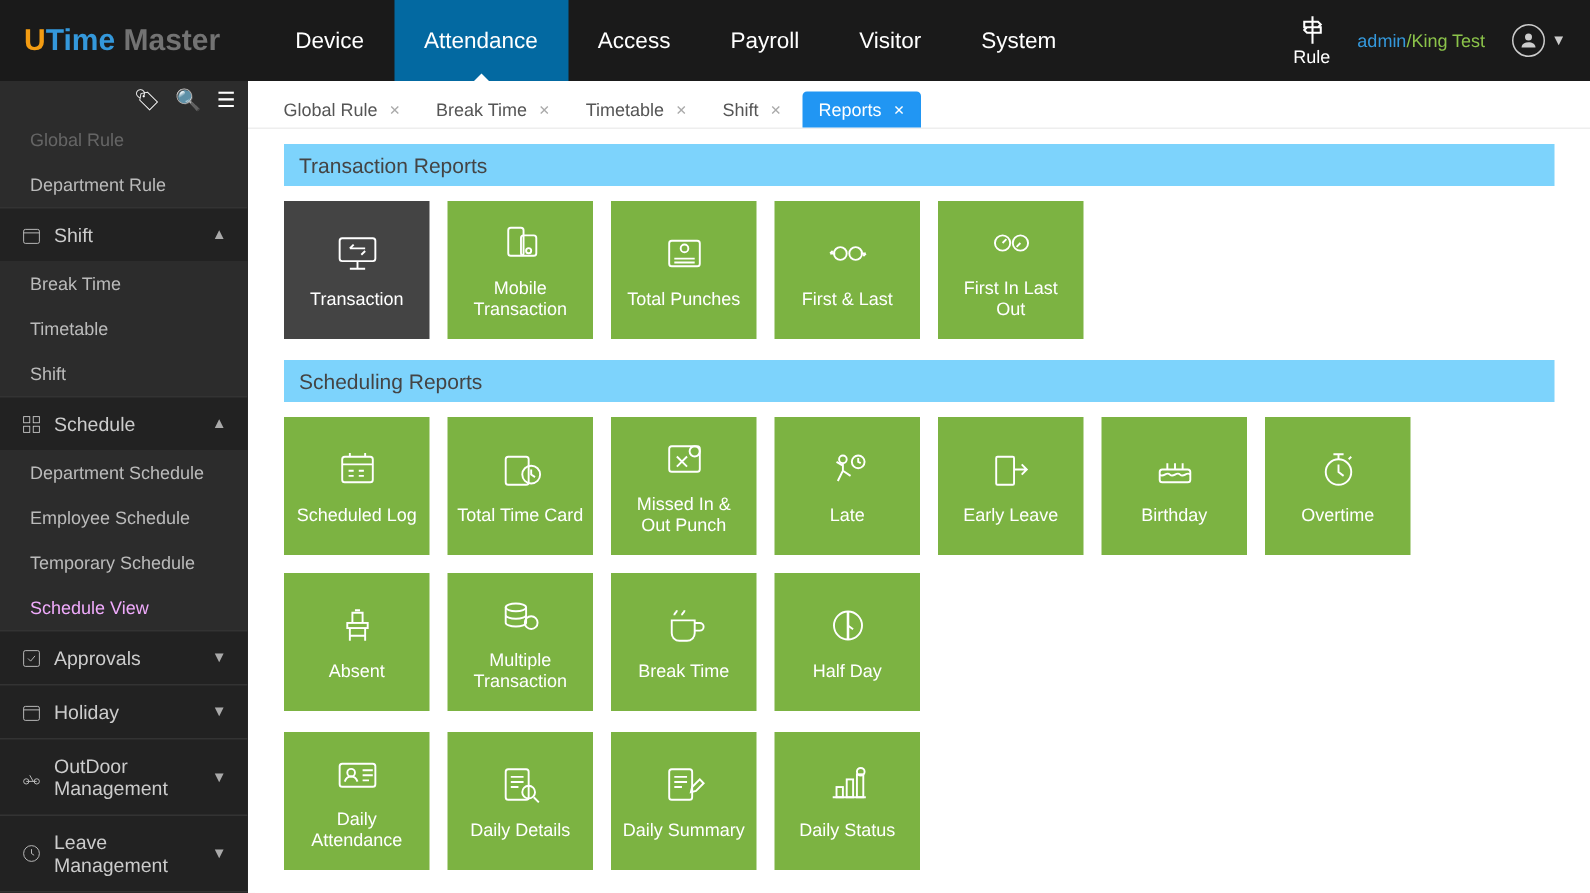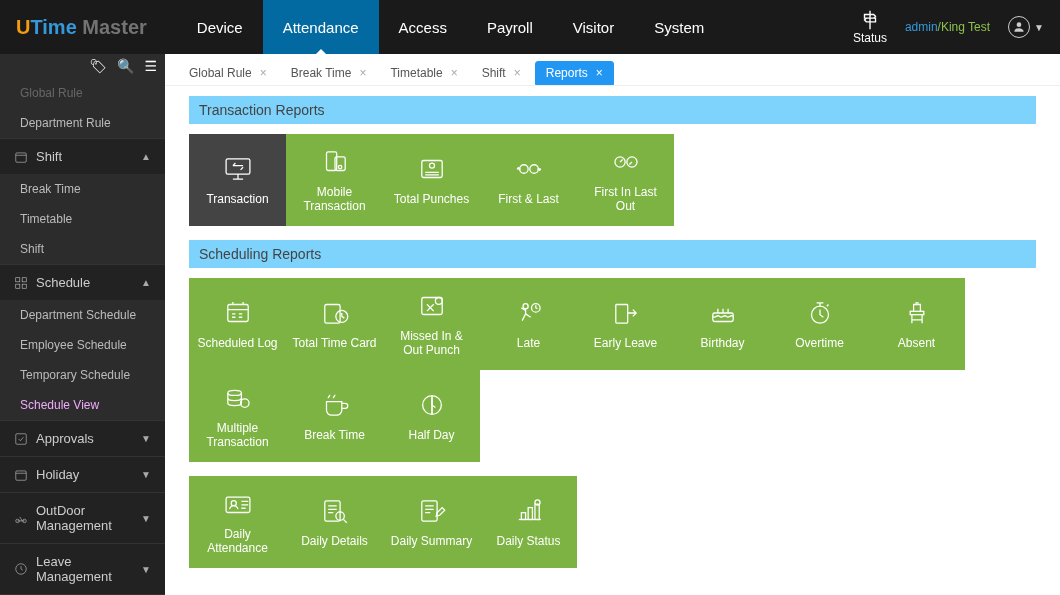--- a/index.html
+++ b/index.html
@@ -45,21 +45,21 @@
   .tabs { display: flex; align-items: center; padding: 6px 14px 0 14px; gap: 4px; background: #fff; border-bottom: 1px solid #eee; height: 32px; }
   .tab { padding: 4px 10px; font-size: 12px; color: #555; display: flex; align-items: center; gap: 8px; cursor: pointer; border-radius: 3px 3px 0 0; }
   .tab .close { color: #aaa; font-size: 12px; cursor: pointer; }
   .tab.active { background: #2196f3; color: #fff; border: 1px solid #2196f3; align-items: flex-end; }
   .tab.active .close { color: #fff; }
   
   .panel { flex: 1; padding: 10px 24px; overflow-y: auto; }
   
   .section-header { background: #7dd3fc; padding: 6px 10px; font-size: 14px; color: #444; margin-bottom: 10px; }
   
-  .tile-row { display: flex; flex-wrap: wrap; margin-bottom: 14px; }
+  .tile-row { display: flex; flex-wrap: wrap; gap: 12px; margin-bottom: 14px; }
   .tile { width: 97px; height: 92px; background: #7cb342; color: #fff; display: flex; flex-direction: column; align-items: center; justify-content: center; cursor: pointer; font-size: 12px; text-align: center; padding: 6px; }
   .tile.dark { background: #444; }
   .tile-icon { width: 34px; height: 30px; margin-bottom: 8px; display: flex; align-items: center; justify-content: center; }
   .tile-icon svg { width: 34px; height: 30px; stroke: #fff; fill: none; stroke-width: 1.5; }
   .tile-label { line-height: 1.2; }
   
   
   .sidebar::-webkit-scrollbar, .panel::-webkit-scrollbar { width: 6px; }
   .sidebar::-webkit-scrollbar-thumb { background: #555; }
   .panel::-webkit-scrollbar-thumb { background: #ccc; }
@@ -77,21 +77,21 @@
     <div class="main-nav-item">Access</div>
     <div class="main-nav-item">Payroll</div>
     <div class="main-nav-item">Visitor</div>
     <div class="main-nav-item">System</div>
   </div>
   <div class="topbar-right">
     <div class="guide">
       <svg viewBox="0 0 24 24">
           <path d="M12 2v20M6 6h10l2 2-2 2H6zM18 14H8l-2-2 2-2h10z" stroke="#fff" stroke-width="1.5" fill="none"></path>
         </svg>
-      <span>Status</span>
+      <span>Rule</span>
     </div>
     <div>
       <span class="user-info"><span class="user-link">admin</span><span>/</span><span>King Test</span></span>
     </div>
     <div class="avatar-wrap">
       <span class="avatar">
           <svg viewBox="0 0 24 24">
             <circle cx="12" cy="8" r="4"></circle>
             <path d="M4 20c0-4 4-6 8-6s8 2 8 6"></path>
           </svg>

